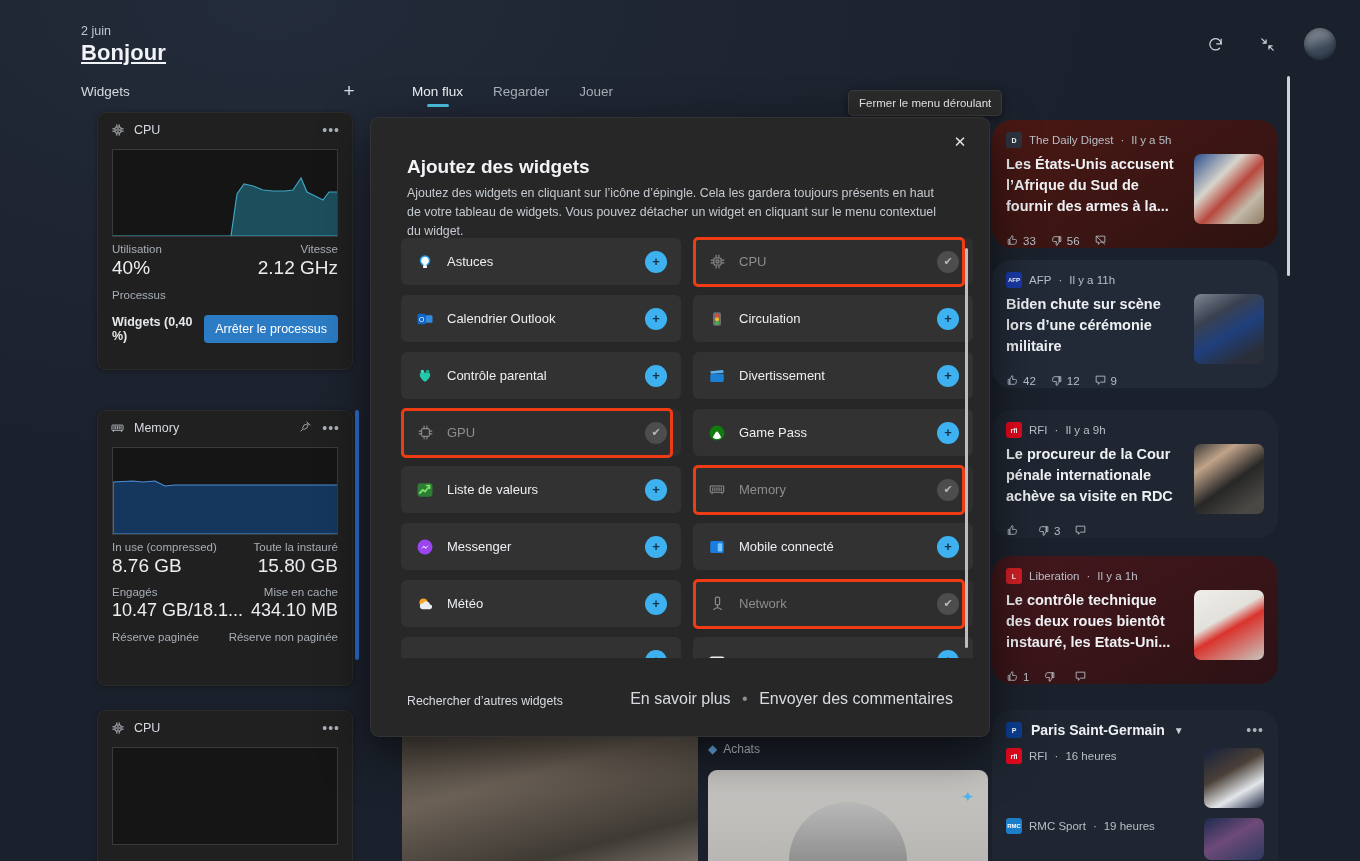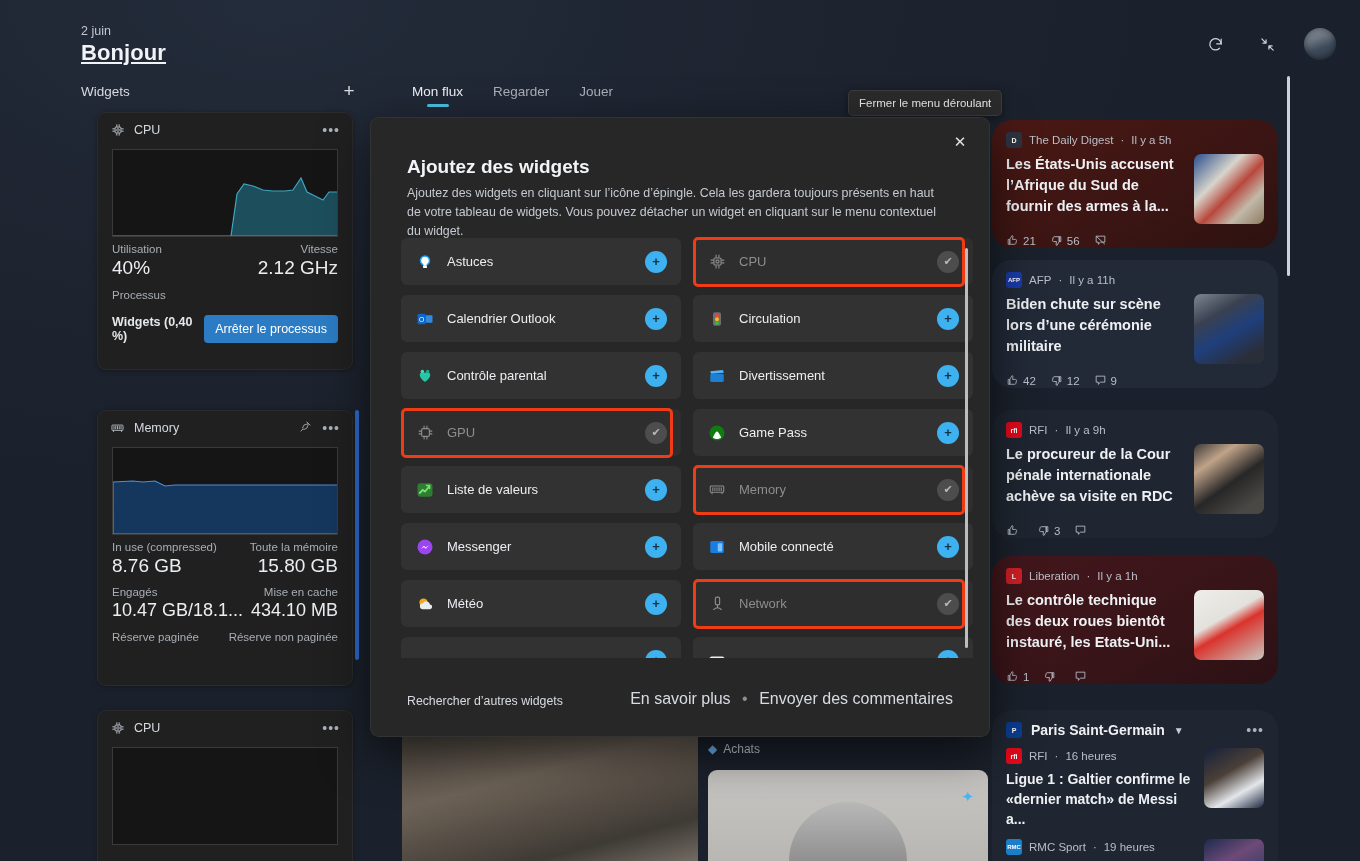--- a/index.html
+++ b/index.html
@@ -255,21 +255,21 @@
         <span class="wc-more">•••</span>
       </div>
       <div class="graph">
         <svg width="228" height="86" viewBox="0 0 228 86" preserveAspectRatio="none">
           <path d="M0,34 L20,33 L30,34 L42,33 L52,38 L62,37 L80,37 L120,37 L180,37 L228,37 L228,86 L0,86 Z" fill="#15375e" stroke="#4b8fd6" stroke-width="1.2"></path>
         </svg>
       </div>
       <div class="stats">
         <div class="srow">
           <span class="slbl">In use (compressed)</span>
-          <span class="slbl">Toute la mémoire</span>
+          <span class="slbl">Toute la instauré</span>
         </div>
         <div class="srow">
           <span class="sval">8.76 GB</span>
           <span class="sval">15.80 GB</span>
         </div>
         <div class="srow" style="margin-top:9px;">
           <span class="slbl">Engagés</span>
           <span class="slbl">Mise en cache</span>
         </div>
         <div class="srow">
@@ -336,21 +336,21 @@
       </div>
       <div class="nc-body">
         <div class="nc-head">Les États-Unis accusent l’Afrique du Sud de fournir des armes à la...</div>
         <div class="nc-thumb" style="background:linear-gradient(135deg,#2a4f8f 0%,#d8d4cb 35%,#b8483e 55%,#c2b9a9 75%,#8f7c63 100%);"></div>
       </div>
       <div class="nc-react">
         <span class="ri">
           <svg width="13" height="13" viewBox="0 0 24 24" fill="none" stroke="currentColor" stroke-width="1.6">
               <path d="M7 10v9H4v-9zM7 10l4-7c1.5 0 2 1 1.8 2.2L12 10h5.5c1.3 0 2.2 1.1 1.9 2.3l-1.3 5.2c-.2 .9-1 1.5-1.9 1.5H7z"></path>
             </svg>
-          <span>21</span>
+          <span>33</span>
         </span>
         <span class="ri">
           <svg width="13" height="13" viewBox="0 0 24 24" fill="none" stroke="currentColor" stroke-width="1.6">
               <path d="M17 14V5h3v9zM17 14l-4 7c-1.5 0-2-1-1.8-2.2L12 14H6.5c-1.3 0-2.2-1.1-1.9-2.3l1.3-5.2C6.1 5.6 6.9 5 7.8 5H17z"></path>
             </svg>
           <span>56</span>
         </span>
         <span class="ri">
           <svg width="13" height="13" viewBox="0 0 24 24" fill="none" stroke="currentColor" stroke-width="1.6">
               <path d="M20 4H4v11h4v4l4-4h8z"></path>
@@ -467,21 +467,20 @@
         <span class="psg-more">•••</span>
       </div>
       <div class="psg-item">
         <div class="psg-txt">
           <div class="psg-src">
             <span class="src-logo" style="background:#e1091c;">rfi</span>
             <span>RFI</span>
             <span>·</span>
             <span>16 heures</span>
           </div>
-          <div class="psg-h">Ligue 1 : Galtier confirme le «dernier match» de Messi a...</div>
         </div>
         <div class="nc-thumb" style="width:60px;height:60px;flex:0 0 60px;background:linear-gradient(150deg,#16203a 0%,#4a4038 40%,#e3e6ea 70%,#1c2740 100%);"></div>
       </div>
       <div class="psg-item">
         <div class="psg-txt">
           <div class="psg-src">
             <span class="src-logo" style="background:#1b7ec9;font-size:6px;">RMC</span>
             <span>RMC Sport</span>
             <span>·</span>
             <span>19 heures</span>

